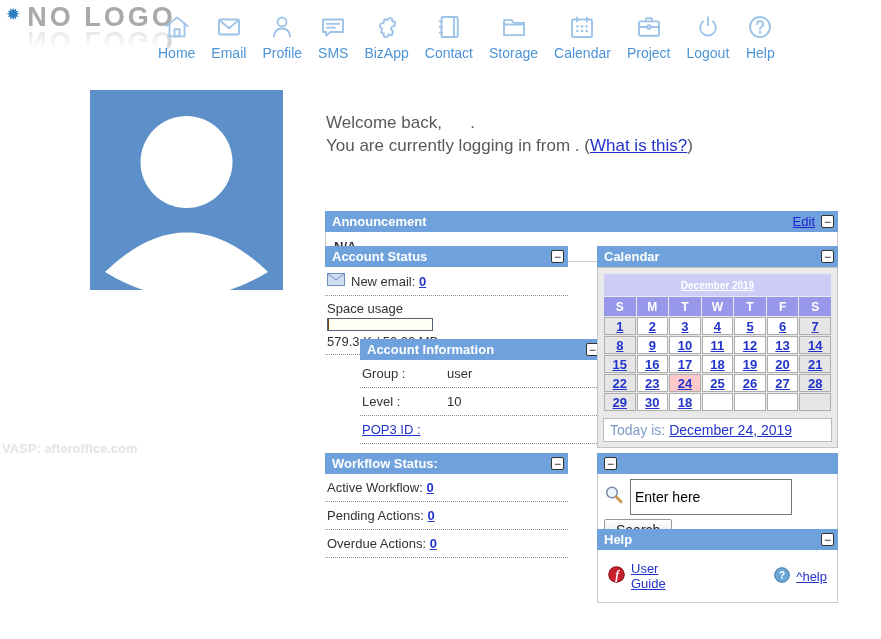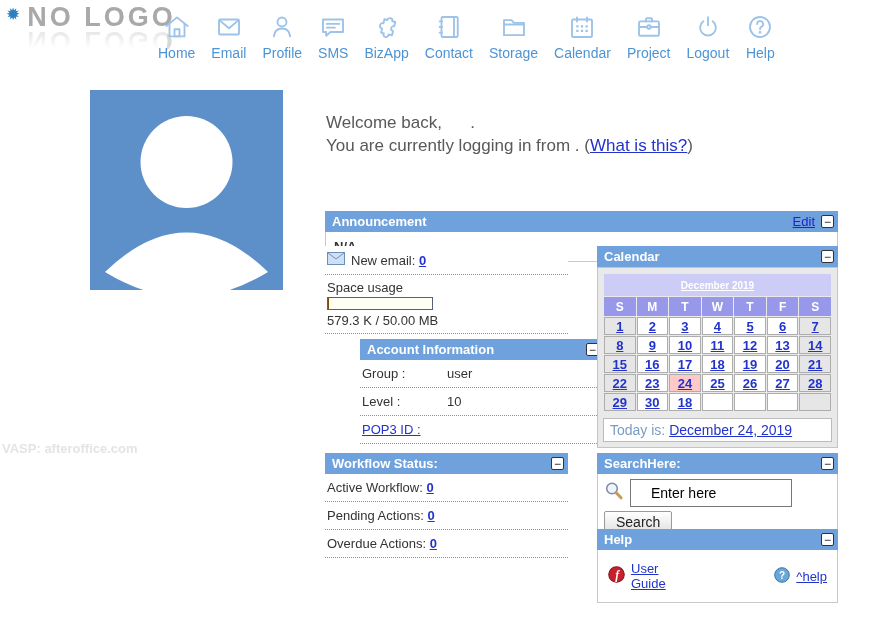--- a/index.html
+++ b/index.html
@@ -63,21 +63,21 @@
   .cal-td{background:#fff; border:1px solid #adadad; text-align:center; height:18px; font-size:13px;}
   .cal-td a{color:var(--link-blue); font-weight:bold; text-decoration:underline; cursor:pointer;}
   .cal-td.we{background:var(--weekend-bg);}
   .cal-td.today{background:var(--today-pink);}
   .today-strip{margin-top:6px; background:#fff; border:1px solid #bbb; padding:3px 6px; font-size:14px; color:#7a9cc2;}
   .today-strip a{color:var(--link-blue); text-decoration:underline; cursor:pointer;}
 
   
   .search-body{border:1px solid #c9c9c9; border-top:none; padding:5px 6px 6px 6px;}
   .search-row{display:flex; align-items:center;}
-  .search-input{width:162px; height:28px; border:1px solid #777; font-size:14px; padding:1px 20px; margin-left:6px; font-family:"Liberation Sans",sans-serif; color:#000;}
+  .search-input{width:162px; height:36px; border:1px solid #777; font-size:14px; padding:1px 4px; margin-left:6px; font-family:"Liberation Sans",sans-serif; color:#000;}
   .search-btn{margin-top:4px; font-size:14px; color:#222; padding:1px 11px; height:21px;
     border:1px solid #999; border-radius:2px; background:linear-gradient(#ffffff,#e3e3e3); cursor:pointer; font-family:"Liberation Sans",sans-serif;}
 
   
   .help-body{border:1px solid #c9c9c9; border-top:none; padding:11px 10px; display:flex; align-items:center;}
   .help-link{display:flex; align-items:center; font-size:13px;}
   .help-link a{color:var(--link-blue); text-decoration:underline; cursor:pointer; margin-left:6px;}
   .help-gap{width:78px;}
 
   .watermark{position:absolute; left:2px; top:441px; font-size:13px; font-weight:bold; color:#e4e4e4;}
@@ -234,20 +234,24 @@
   <div class="panel" style="left:325px; top:183px; width:513px;margin-top:28px;">
     <div class="panel-header">
       <span class="ph-title">Announcement</span>
       <a class="edit-link">Edit</a>
       <button class="min-btn"></button>
     </div>
     <div class="ann-body">N/A</div>
   </div>
 
   <div class="panel" style="left:325px; top:246px; width:243px;">
+    <div class="panel-header">
+      <span class="ph-title">Account Status</span>
+      <button class="min-btn"></button>
+    </div>
     <div class="rowline">
       <span class="mail-ico">
         <svg width="18" height="13" viewBox="0 0 18 13">
             <rect x=".5" y=".5" width="17" height="12" fill="#cfe0f2" stroke="#6a8fbf"></rect>
             <path d="M.5 .5 L9 7 L17.5 .5" fill="none" stroke="#6a8fbf"></path>
           </svg>
       </span>
       <span>New email:</span>&nbsp;<a>0</a>
     </div>
     <div class="space-sec">
@@ -362,21 +366,20 @@
         </table>
       <div class="today-strip">
         <span>Today is:</span>
         <a>December 24, 2019</a>
       </div>
     </div>
   </div>
 
   <div class="panel" style="left:597px; top:453px; width:241px;">
     <div class="panel-header">
-      <span class="ph-title">SearchHere:</span>
       <button class="min-btn"></button>
     </div>
     <div class="search-body">
       <div class="search-row">
         <span>
           <svg width="20" height="20" viewBox="0 0 20 20">
               <circle cx="8" cy="7.5" r="5.3" fill="#eef4fb" stroke="#7a8aa8" stroke-width="1.5"></circle>
               <line x1="12.2" y1="11.8" x2="17" y2="16.8" stroke="#c99a55" stroke-width="3" stroke-linecap="round"></line>
             </svg>
         </span>

